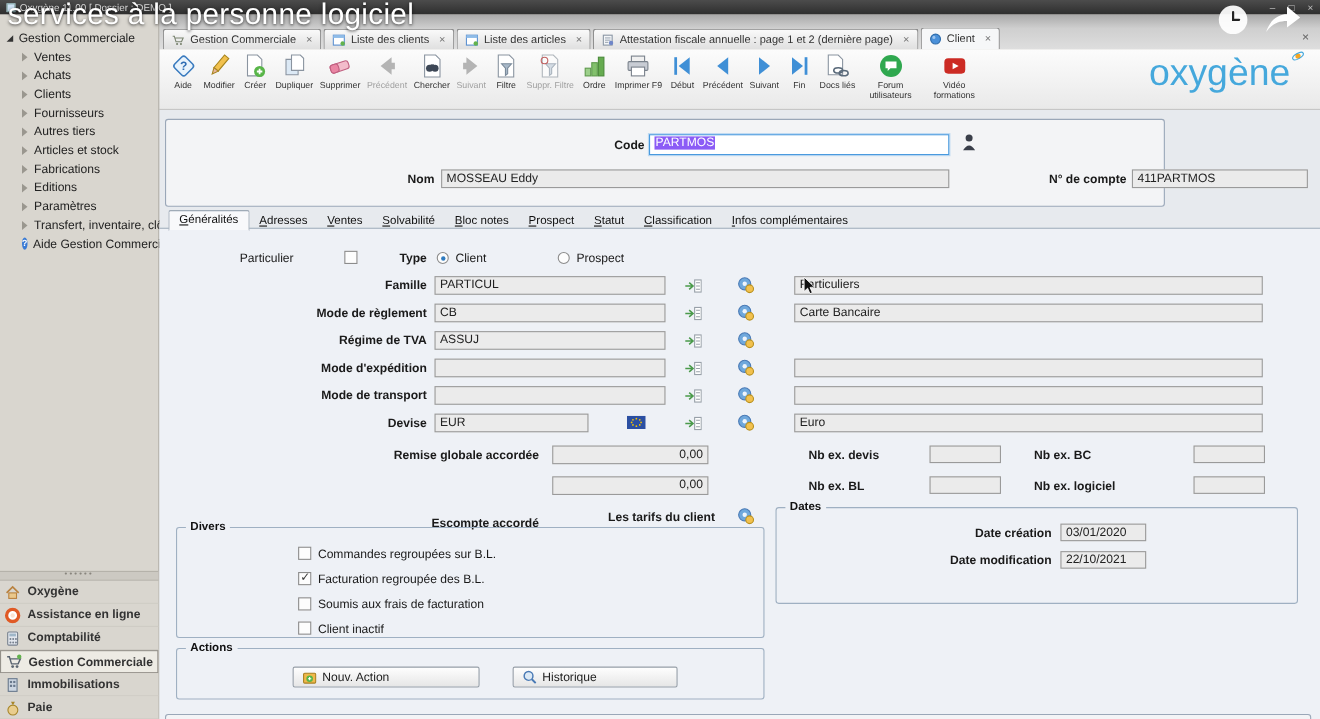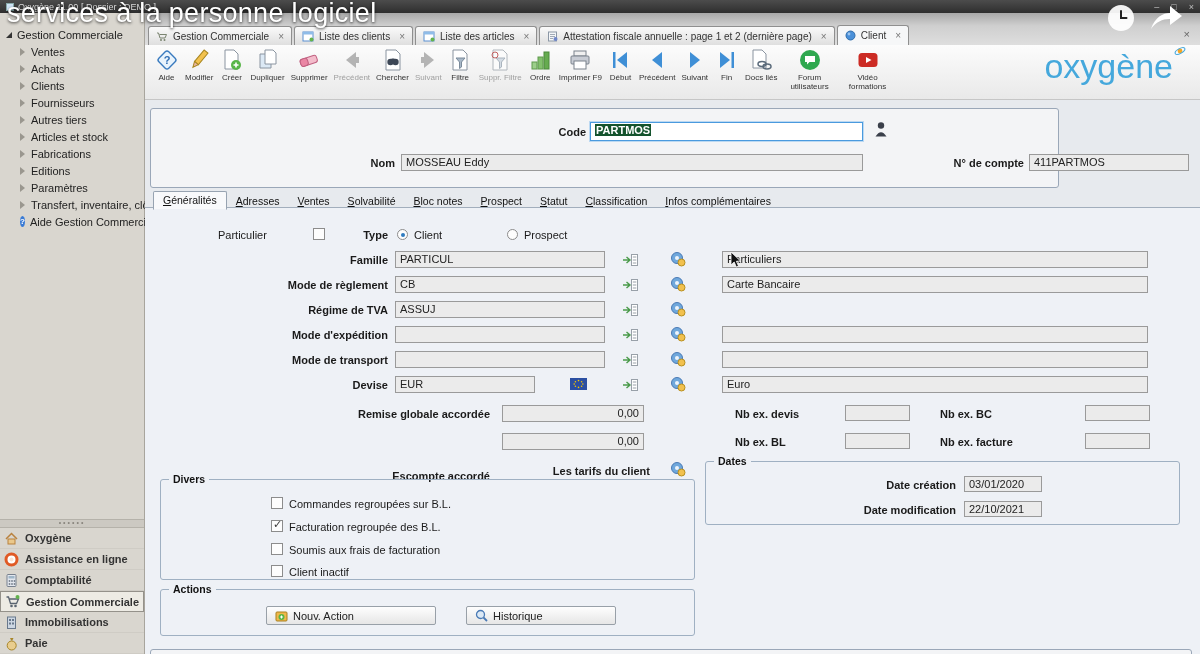--- a/index.html
+++ b/index.html
@@ -57,21 +57,21 @@
 
   #hdr-panel { position:absolute; left:5px; top:8px; width:909px; height:80px;
     background:#f3f4f6; border:1px solid #9aa7b8; border-radius:3px; }
   .lbl { position:absolute; font-size:11px; color:#1a1a1a; white-space:nowrap; font-weight:bold; }
   .lbl.plain { font-weight:normal; }
   .lbl.r { text-align:right; }
   .fld { position:absolute; height:17px; background:#ebebeb; border:1px solid #9a9a9a; font-size:11px;
     color:#222; padding:1px 4px; line-height:13px; overflow:hidden; white-space:nowrap; }
   .fld.num { text-align:right; }
   #code-fld { height:19px; background:#fff; border:1px solid #4a9ade; box-shadow:0 0 0 1px #bcd9f2; }
-  #code-fld .sel { background:#14532d; color:#fff; padding:0 1px;font-weight:bold; }
+  #code-fld .sel { background:#8b5cf6; color:#fff; padding:0 1px; }
 
   #form-tabs { position:absolute; left:8px; top:91px; display:flex; align-items:flex-end; }
   .ftab { font-size:10.5px; padding:2px 9px 3px; color:#111; cursor:default; white-space:nowrap; }
   .ftab::first-letter { text-decoration:underline; }
   .ftab.active { background:#f8f9fb; border:1px solid #97a3b1; border-bottom:1px solid #eef1f6;
     border-radius:2px 2px 0 0; position:relative; z-index:3; }
 
   #form-panel { position:absolute; left:0; top:107px; width:1055px; height:447px;
     background:#eef1f6; border-top:1px solid #a2aebc; overflow:hidden; }
 
@@ -576,24 +576,24 @@
         <circle cx="7" cy="7" r="2" fill="#eef4fb"></circle>
         <circle cx="11.5" cy="11.5" r="3.5" fill="#f2c14e" stroke="#b8901f"></circle>
       </svg>
 
     <div class="lbl" style="left:590px;top:200px;">Nb ex. devis</div>
     <div class="fld" style="left:700px;top:197px;width:65px;height:16px;"></div>
     <div class="lbl" style="left:795px;top:200px;">Nb ex. BC</div>
     <div class="fld" style="left:940px;top:197px;width:65px;height:16px;"></div>
     <div class="lbl" style="left:590px;top:228px;">Nb ex. BL</div>
     <div class="fld" style="left:700px;top:225px;width:65px;height:16px;"></div>
-    <div class="lbl" style="left:795px;top:228px;">Nb ex. facture</div>
+    <div class="lbl" style="left:795px;top:228px;">Nb ex. logiciel</div>
     <div class="fld" style="left:940px;top:225px;width:65px;height:16px;"></div>
 
-    <div class="gbox" style="left:560px;top:253px;width:475px;height:64px;">
+    <div class="gbox" style="left:560px;top:253px;width:475px;height:88px;">
       <span class="gtitle">Dates</span>
       <div class="lbl r" style="left:90px;top:17px;width:160px;">Date création</div>
       <div class="fld" style="left:258px;top:14px;width:78px;height:16px;">03/01/2020</div>
       <div class="lbl r" style="left:90px;top:42px;width:160px;">Date modification</div>
       <div class="fld" style="left:258px;top:39px;width:78px;height:16px;">22/10/2021</div>
     </div>
 
     <div class="gbox" style="left:15px;top:271px;width:535px;height:101px;">
       <span class="gtitle">Divers</span>
       <span class="checkbox" style="left:110px;top:17px;"></span>

